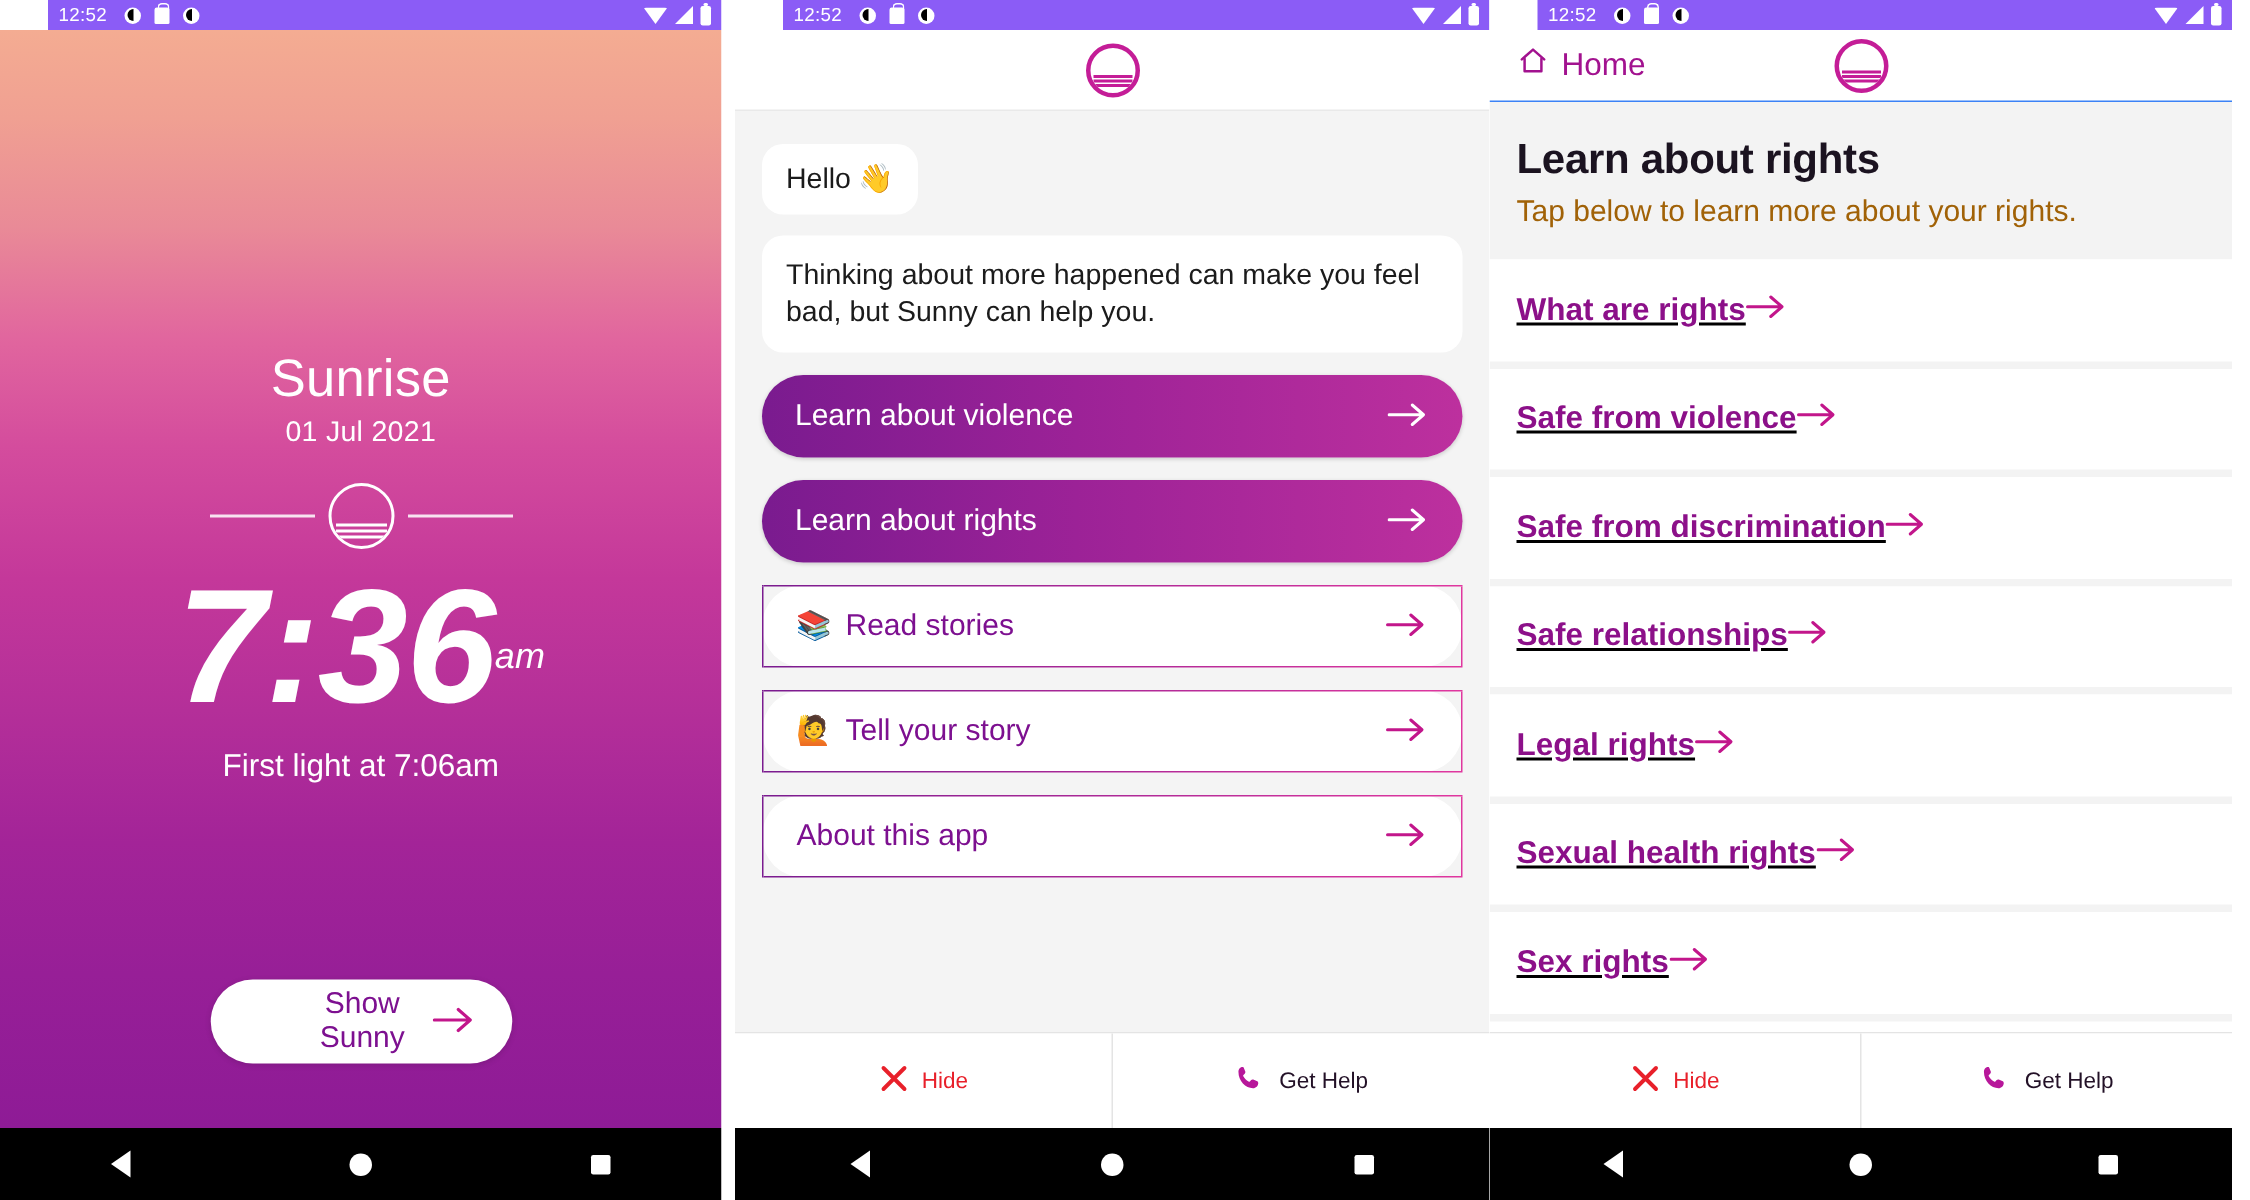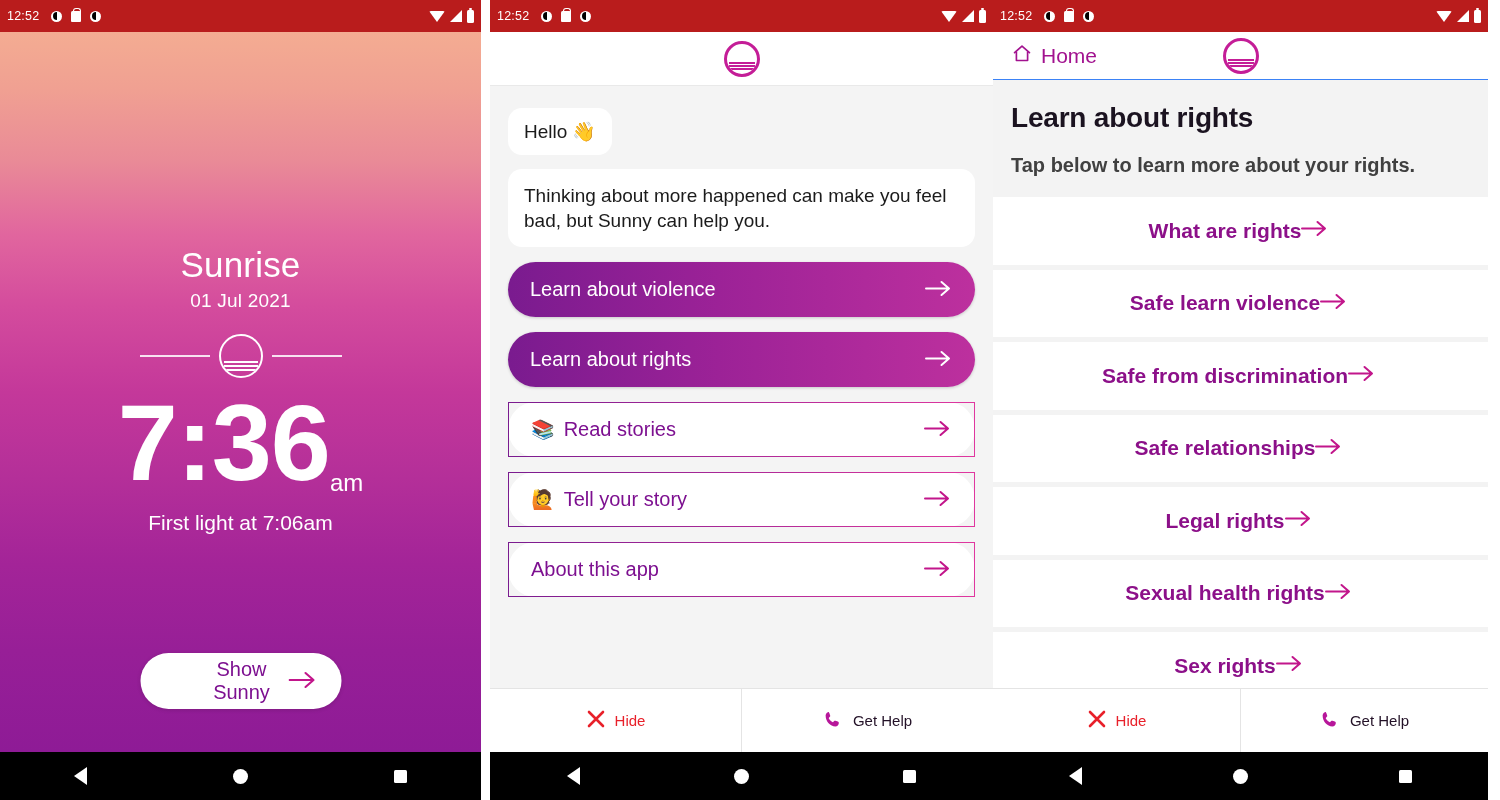--- a/index.html
+++ b/index.html
@@ -21,27 +21,28 @@
     background: #ffffff;
     overflow: hidden;
   }
   .phone-1 { width: 481px; }
   .gap { width: 9px; height: 800px; background: #ffffff; }
   .phone-2 { width: 503px; }
   .phone-3 { width: 495px; }
 
   
   .statusbar {
-    height: 32px;
-    background: #b91c1c;
+    height: 20px;
+    background: #8b5cf6;
     display: flex;
     align-items: center;
     padding: 0 7px;
     flex: none;
     color: #ffffff;
+    margin-left: 32px;
   }
   .sb-time {
     font-size: 12.5px;
     letter-spacing: .2px;
     font-family: "Liberation Sans", sans-serif;
   }
   .sb-icons-left { display: flex; align-items: center; gap: 9px; margin-left: 12px; }
   .sb-icons-right { display: flex; align-items: center; gap: 5px; margin-left: auto; }
   .ic-halfcircle {
     width: 11px; height: 11px; border-radius: 50%;
@@ -136,22 +137,23 @@
   }
   .sun-mark i {
     position: absolute; left: 3px; right: 3px; height: 1.6px;
     background: #ffffff; display: block;
   }
   .sun-mark i:nth-child(1) { bottom: 13px; }
   .sun-mark i:nth-child(2) { bottom: 9px; }
   .sun-mark i:nth-child(3) { bottom: 5px; }
   .sr-clock {
     margin-top: 14px;
-    display: flex; align-items: flex-end;
+    display: flex; align-items: center;
     line-height: .95;
+    font-style: italic;
   }
   .sr-time {
     font-size: 108px; font-weight: 700; letter-spacing: -1px;
   }
   .sr-ampm {
     font-size: 24px; font-weight: 400;
     margin-top: 14px; margin-left: 0;
   }
   .sr-firstlight {
     margin-top: 16px; font-size: 21px; font-weight: 400;
@@ -253,29 +255,29 @@
     position: absolute; left: 50%; transform: translateX(-50%);
     display: flex; align-items: center;
   }
   .p3-head {
     background: #f3f3f3; flex: none; padding: 22px 18px 20px 18px;
   }
   .p3-title {
     font-size: 28px; font-weight: 700; color: #1b1320; letter-spacing: -.2px;
   }
   .p3-sub {
-    margin-top: 20px; font-size: 20px; color: #404040; font-weight: 700;
+    margin-top: 8px; font-size: 20px; color: #a16207; font-weight: 400;
   }
   .p3-list { flex: 1; background: #ffffff; overflow: hidden; }
   .row {
     height: 72.5px;
-    display: flex; align-items: center; justify-content: center;
+    display: flex; align-items: center; justify-content: flex-start;
     padding: 0 22px 0 18px;
     border-bottom: 5px solid #f3f3f3;
-    cursor: pointer; background: #ffffff;
+    cursor: pointer; background: #ffffff; text-decoration: underline;
   }
   .row .lbl { font-size: 21px; font-weight: 700; color: #8c1089; }
 </style>
 </head>
 <body>
 
 <div class="screens">
 
   <div class="phone phone-1">
 
@@ -498,21 +500,21 @@
     </div>
 
     <div class="p3-list">
       <div class="row">
         <span class="lbl">What are rights</span>
         <span><svg width="27" height="17" viewBox="0 0 27 17">
               <path d="M1 8.5 H23 M16.5 2 L24 8.5 L16.5 15" stroke="#c2168b" stroke-width="2" fill="none" stroke-linecap="round" stroke-linejoin="round"></path>
             </svg></span>
       </div>
       <div class="row">
-        <span class="lbl">Safe learn violence</span>
+        <span class="lbl">Safe from violence</span>
         <span><svg width="27" height="17" viewBox="0 0 27 17">
               <path d="M1 8.5 H23 M16.5 2 L24 8.5 L16.5 15" stroke="#c2168b" stroke-width="2" fill="none" stroke-linecap="round" stroke-linejoin="round"></path>
             </svg></span>
       </div>
       <div class="row">
         <span class="lbl">Safe from discrimination</span>
         <span><svg width="27" height="17" viewBox="0 0 27 17">
               <path d="M1 8.5 H23 M16.5 2 L24 8.5 L16.5 15" stroke="#c2168b" stroke-width="2" fill="none" stroke-linecap="round" stroke-linejoin="round"></path>
             </svg></span>
       </div>

